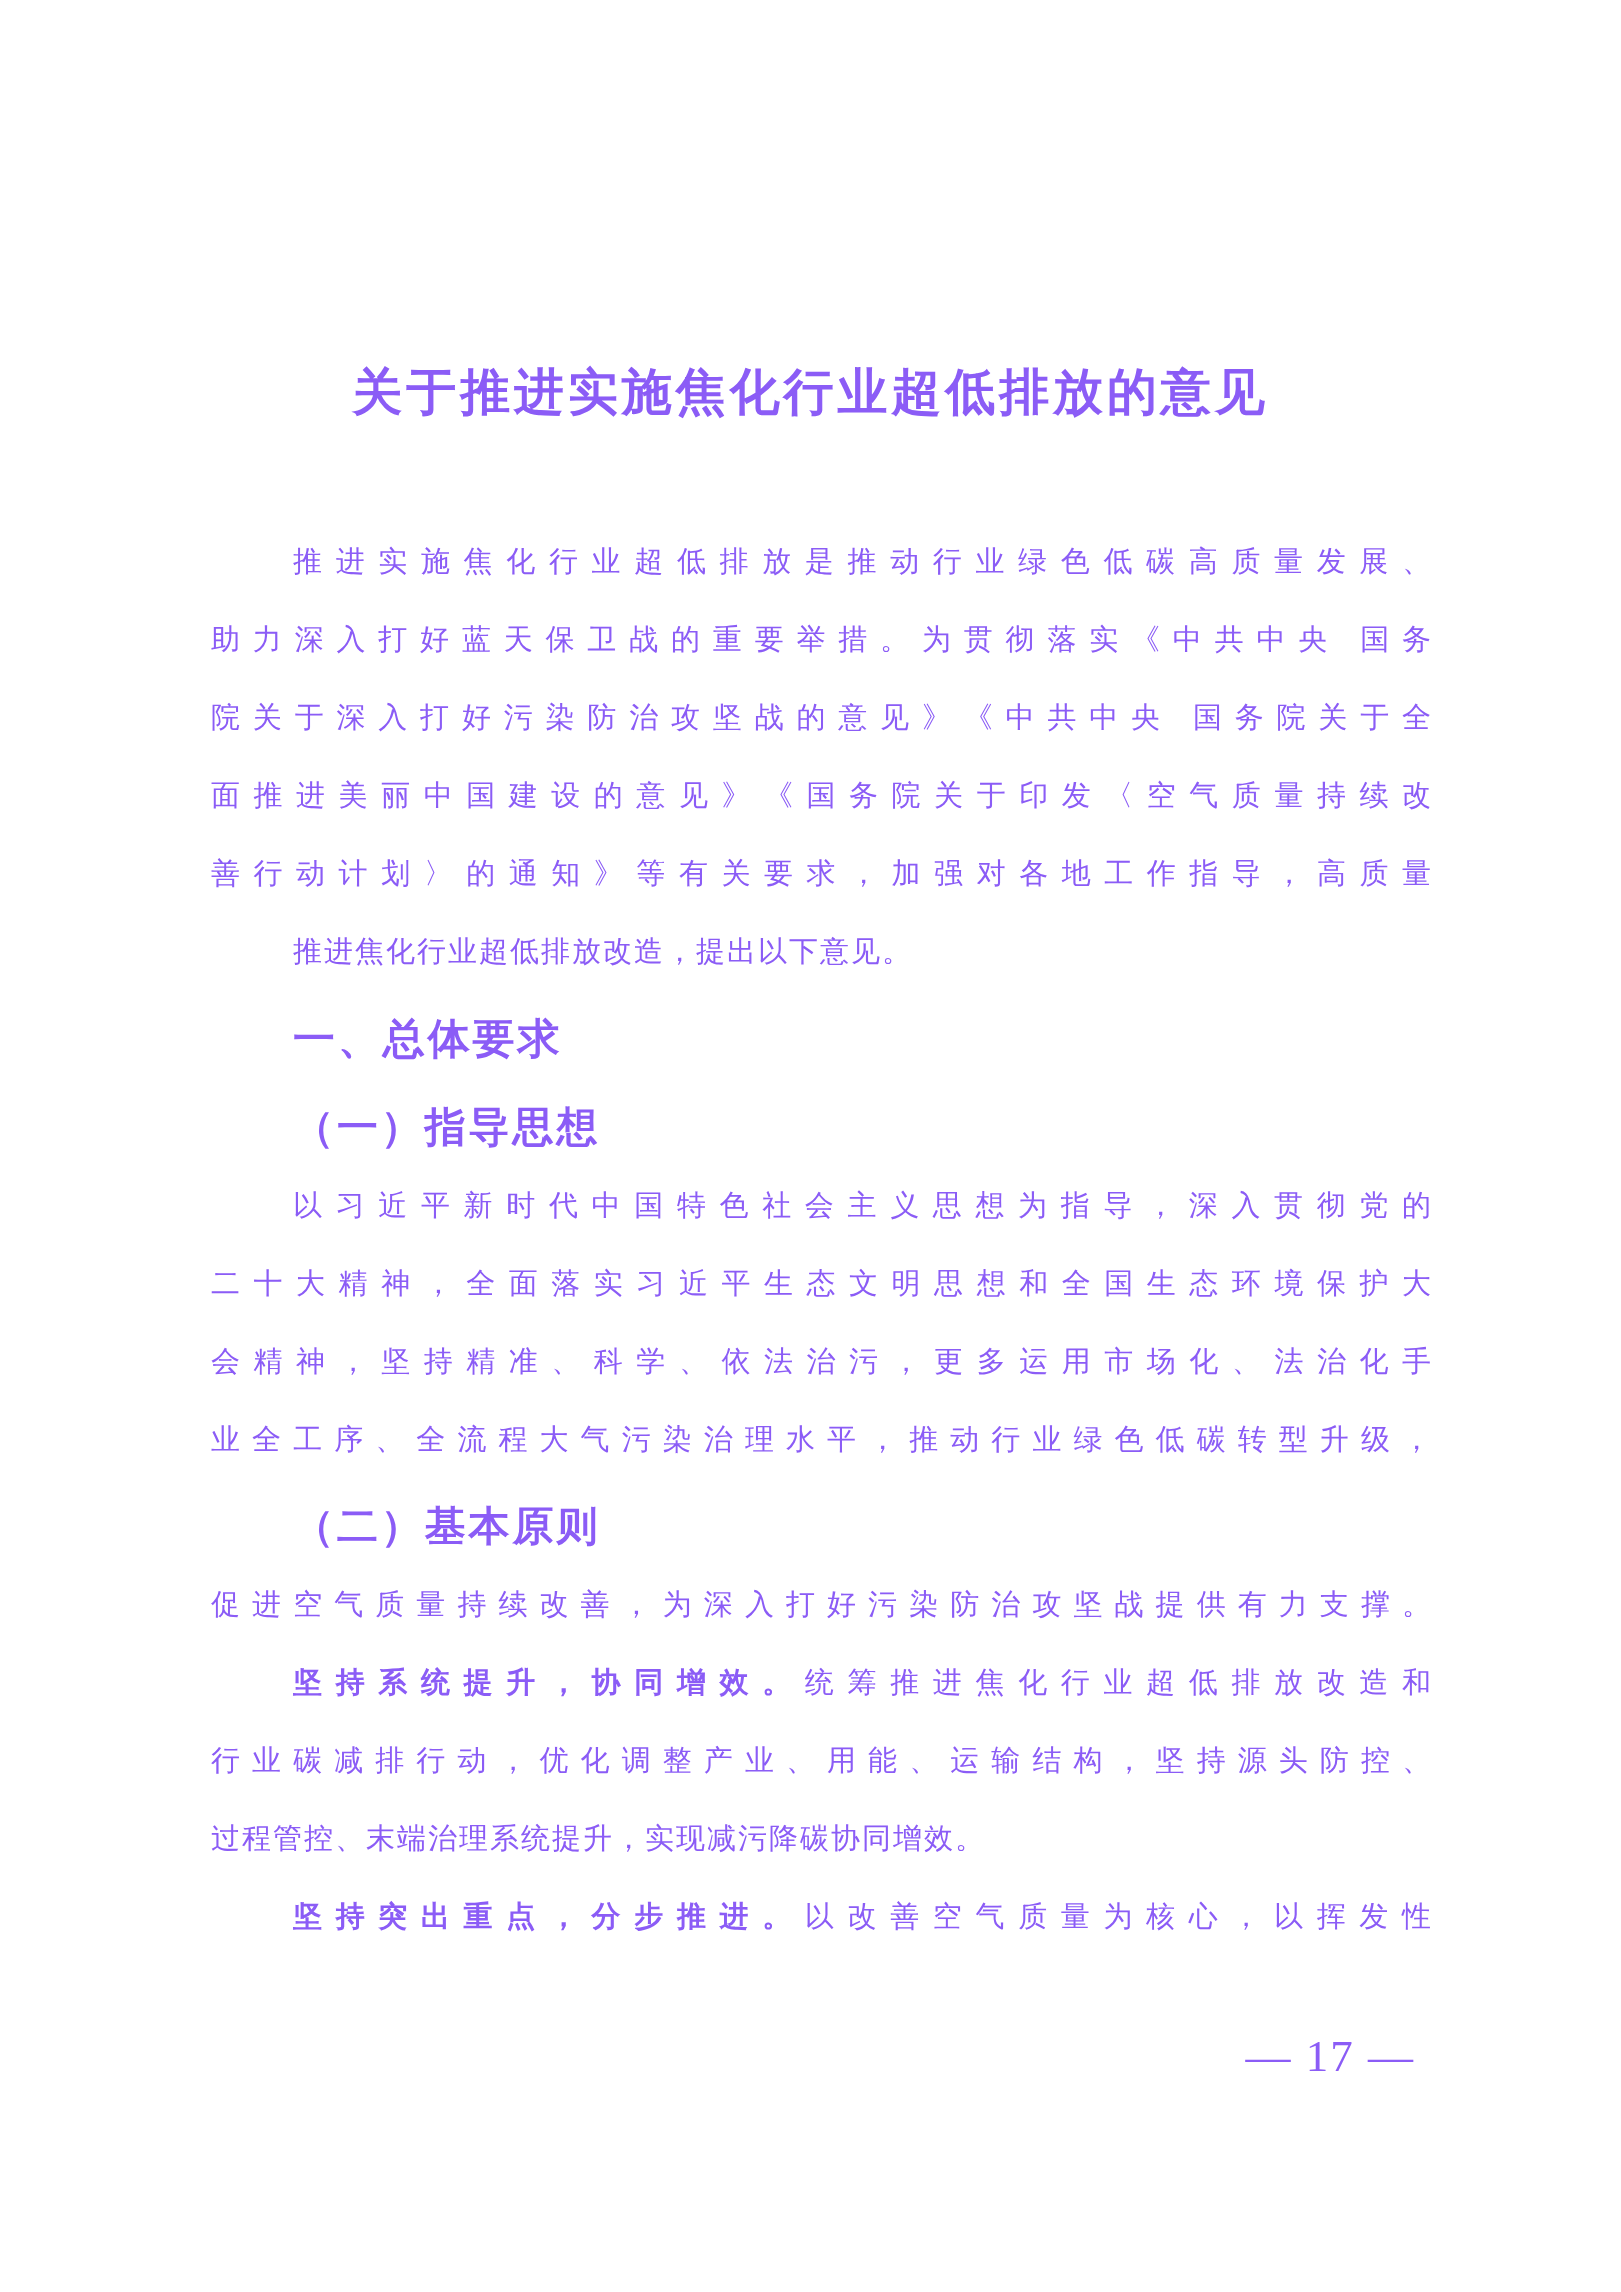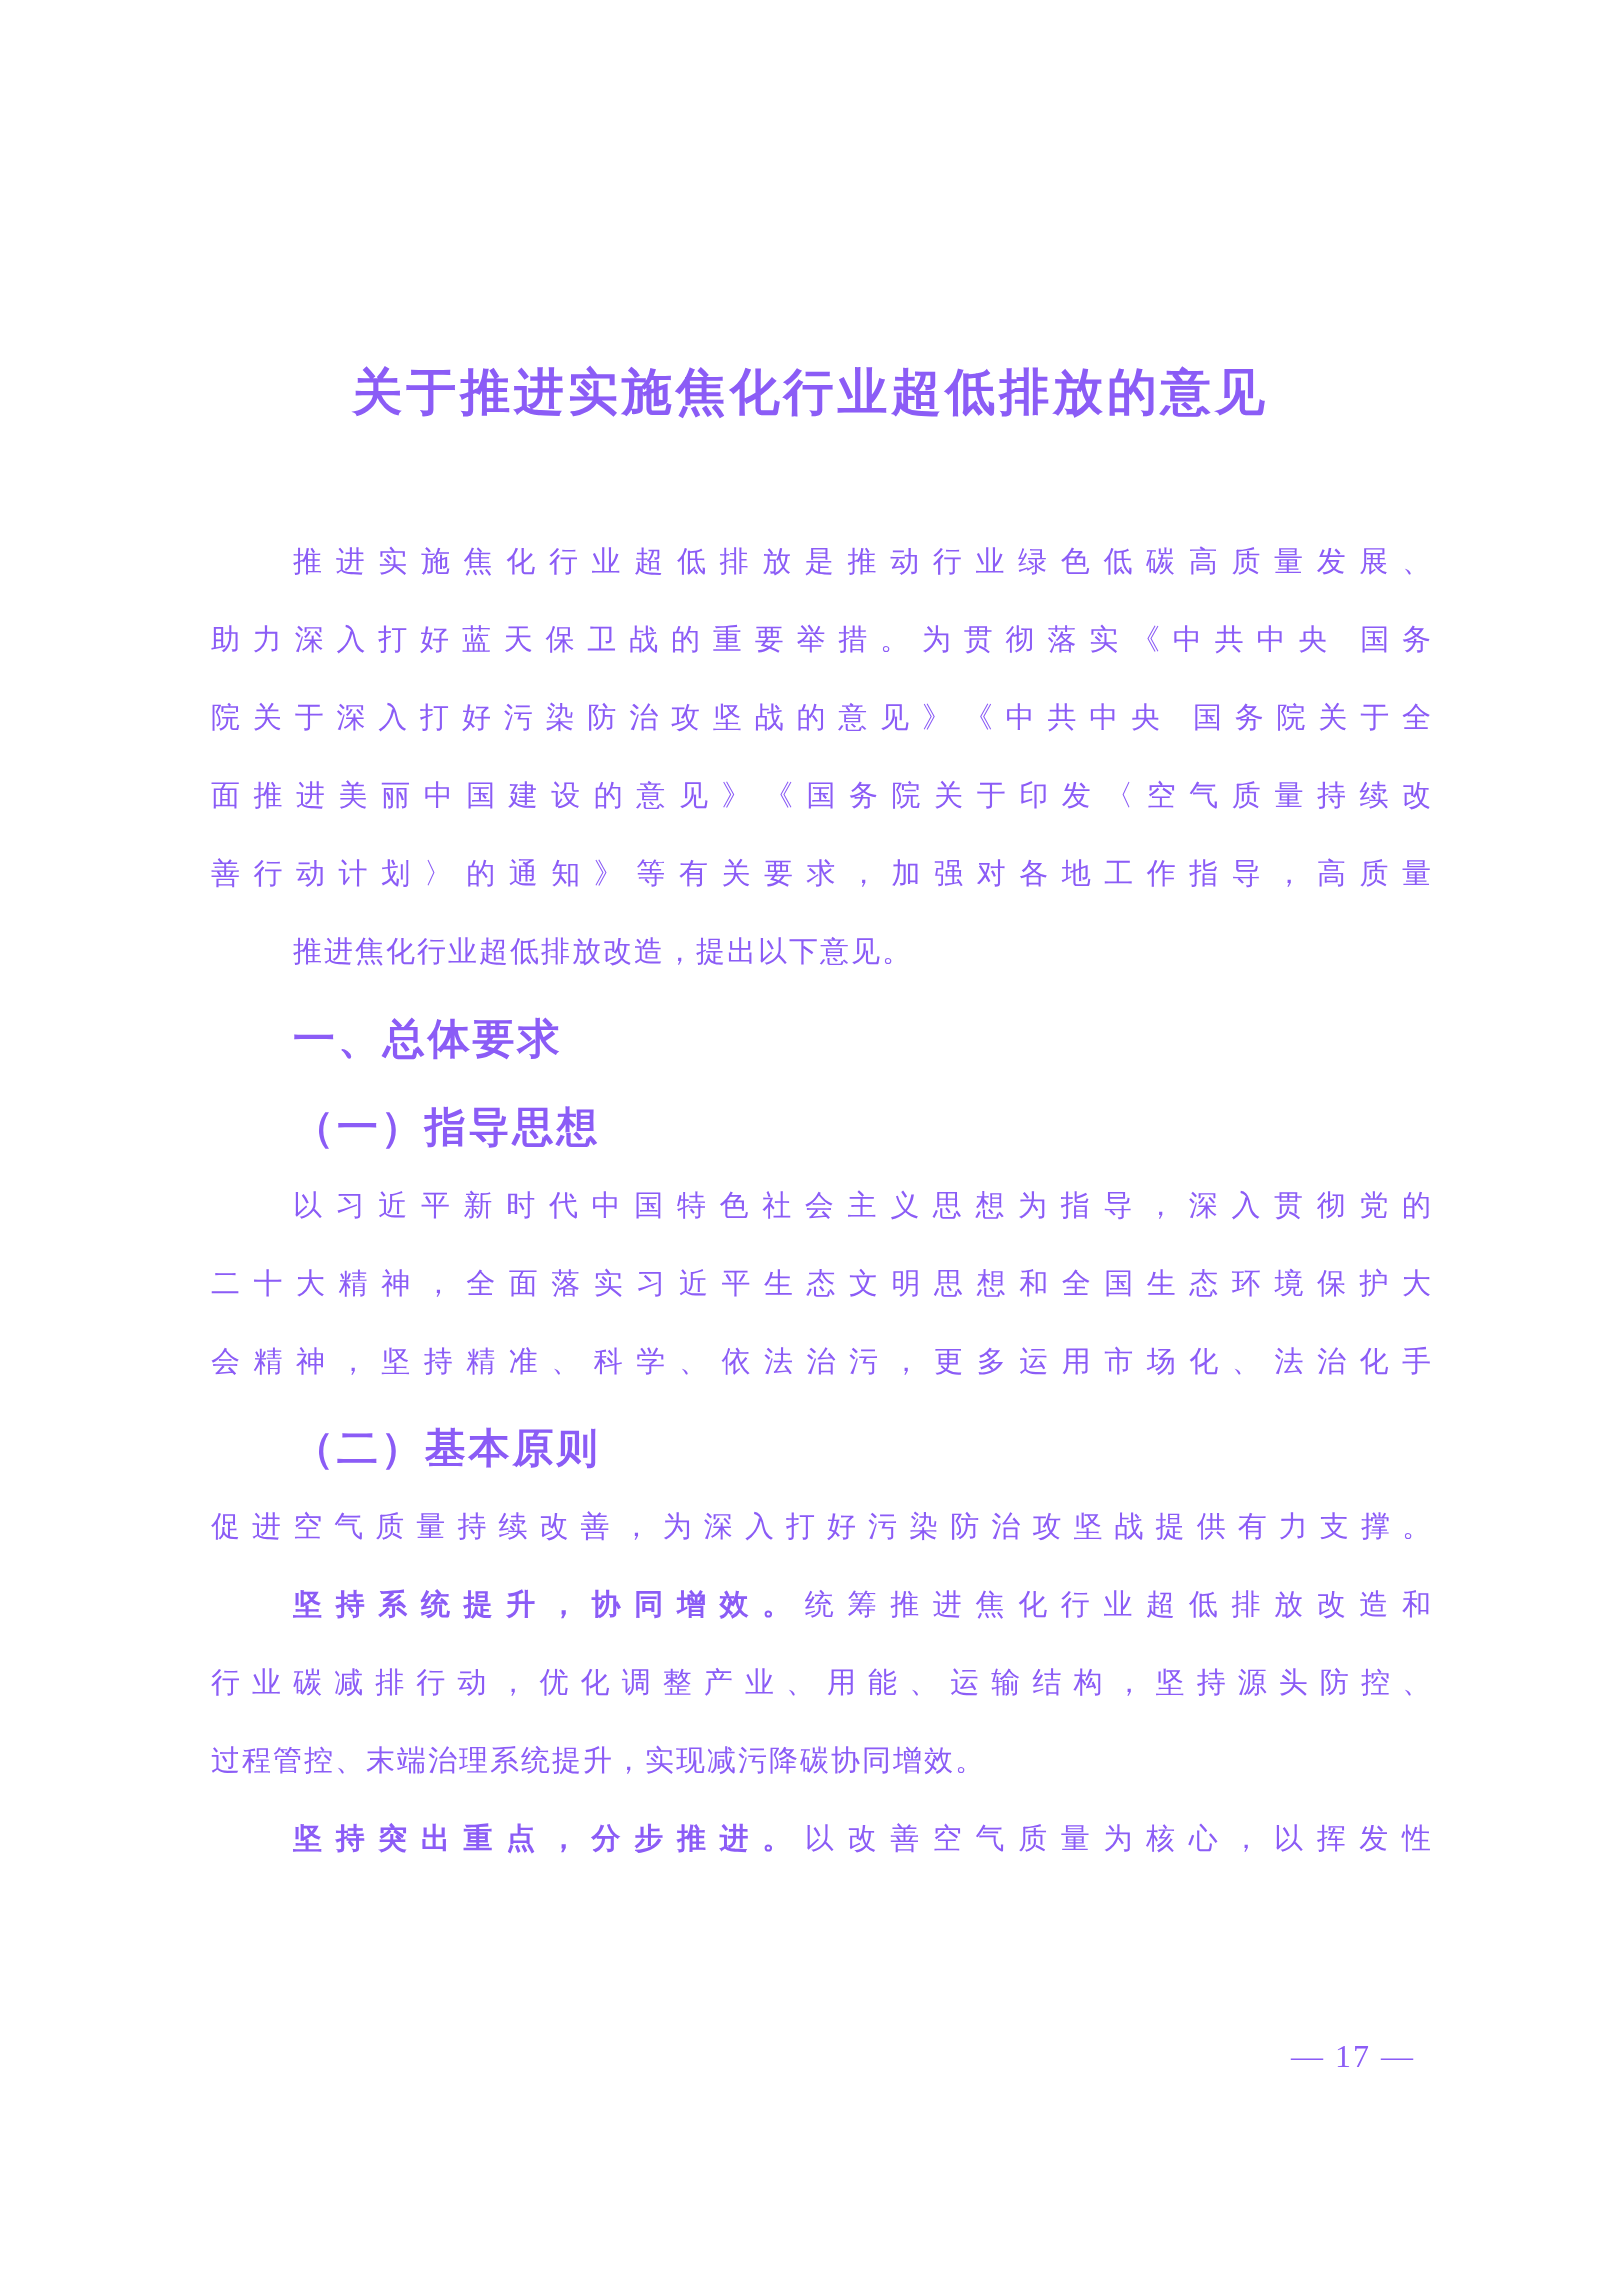--- a/index.html
+++ b/index.html
@@ -62,21 +62,21 @@
   .lead {
     font-family: "Liberation Sans", sans-serif;
     font-weight: bold;
   }
   .page-footer {
     position: absolute;
     top: 2037px;
     left: 211px;
     width: 1204px;
     text-align: right;
-    font-size: 32px;
+    font-size: 45px;
     line-height: 39px;
     letter-spacing: 2px;
   }
 </style>
 </head>
 <body>
 
 <div class="page">
 
   <div class="doc-title">关于推进实施焦化行业超低排放的意见</div>
@@ -99,20 +99,21 @@
 
     <div class="line h2 indent">（一）指导思想</div>
 
     <div class="line justify indent">以习近平新时代中国特色社会主义思想为指导，深入贯彻党的</div>
 
     <div class="line justify">二十大精神，全面落实习近平生态文明思想和全国生态环境保护大</div>
 
     <div class="line justify">会精神，坚持精准、科学、依法治污，更多运用市场化、法治化手</div>
 
 
+    <div class="line justify">业全工序、全流程大气污染治理水平，推动行业绿色低碳转型升级，</div>
 
     <div class="line h2 indent">（二）基本原则</div>
 
     <div class="line justify">促进空气质量持续改善，为深入打好污染防治攻坚战提供有力支撑。</div>
 
     <div class="line justify indent">
       <span class="lead">坚持系统提升，协同增效。</span><span>统筹推进焦化行业超低排放改造和</span>
     </div>
 
     <div class="line justify">行业碳减排行动，优化调整产业、用能、运输结构，坚持源头防控、</div>

